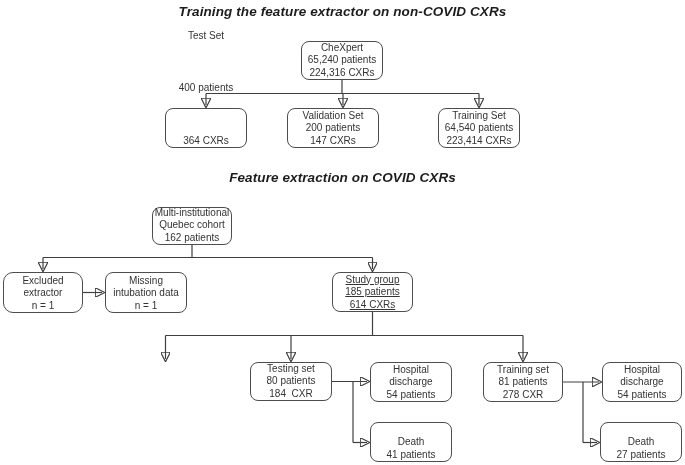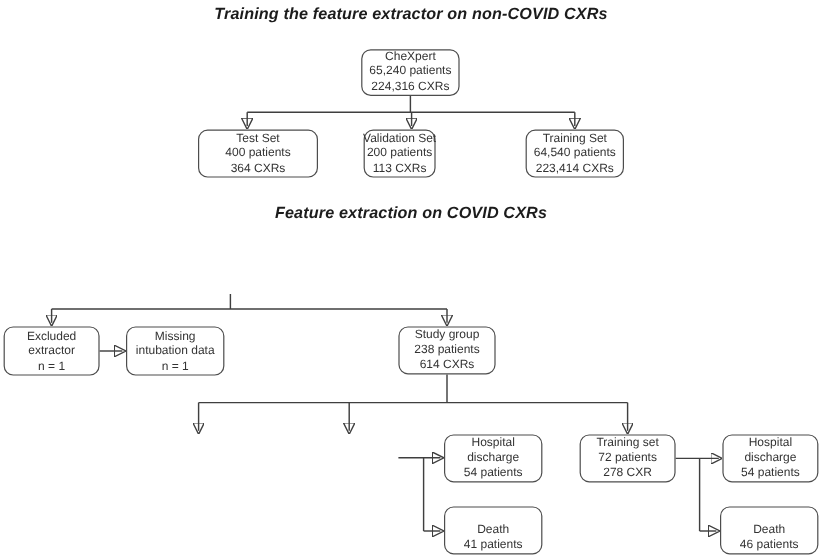--- a/index.html
+++ b/index.html
@@ -81,80 +81,90 @@
 
   <div class="section-title" style="top:170px;">Feature extraction on COVID CXRs</div>
   <div class="section-title" style="top:4px;">Training the feature extractor on non-COVID CXRs</div>
 
   <div class="node" style="left:301px;top:41px;width:82px;height:39px;">
     <div class="node-line">CheXpert</div>
     <div class="node-line">65,240 patients</div>
     <div class="node-line">224,316 CXRs</div>
   </div>
 
-  <div class="node" style="left:165px;top:108px;width:100px;height:40px;">
+  <div class="node" style="left:165px;top:108px;width:82px;height:40px;gap:40px;">
     <div class="node-line">Test Set</div>
     <div class="node-line">400 patients</div>
     <div class="node-line">364 CXRs</div>
   </div>
 
-  <div class="node" style="left:303px;top:108px;width:60px;height:40px;">
+  <div class="node" style="left:287px;top:108px;width:92px;height:40px;">
     <div class="node-line">Validation Set</div>
     <div class="node-line">200 patients</div>
-    <div class="node-line">113 CXRs</div>
+    <div class="node-line">147 CXRs</div>
   </div>
 
   <div class="node" style="left:438px;top:108px;width:82px;height:40px;">
     <div class="node-line">Training Set</div>
     <div class="node-line">64,540 patients</div>
     <div class="node-line">223,414 CXRs</div>
   </div>
 
+  <div class="node" style="left:152px;top:207px;width:80px;height:38px;">
+    <div class="node-line">Multi-institutional</div>
+    <div class="node-line">Quebec cohort</div>
+    <div class="node-line">162 patients</div>
+  </div>
 
-  <div class="node" style="left:3px;top:272px;width:80px;height:41px;">
+  <div class="node" style="left:3px;top:272px;width:80px;height:41px;border-radius:10px;">
     <div class="node-line">Excluded</div>
     <div class="node-line">extractor</div>
     <div class="node-line">n = 1</div>
   </div>
 
   <div class="node" style="left:105px;top:272px;width:82px;height:41px;">
     <div class="node-line">Missing</div>
     <div class="node-line">intubation data</div>
     <div class="node-line">n = 1</div>
   </div>
 
-  <div class="node" style="left:332px;top:272px;width:81px;height:40px;">
+  <div class="node" style="left:332px;top:272px;width:81px;height:40px;text-decoration:underline;">
     <div class="node-line">Study group</div>
-    <div class="node-line">238 patients</div>
+    <div class="node-line">185 patients</div>
     <div class="node-line">614 CXRs</div>
   </div>
 
 
+  <div class="node" style="left:250px;top:362px;width:82px;height:39px;">
+    <div class="node-line">Testing set</div>
+    <div class="node-line">80 patients</div>
+    <div class="node-line">184  CXR</div>
+  </div>
 
   <div class="node" style="left:370px;top:362px;width:82px;height:40px;">
     <div class="node-line">Hospital</div>
     <div class="node-line">discharge</div>
     <div class="node-line">54 patients</div>
   </div>
 
   <div class="node" style="left:483px;top:362px;width:80px;height:40px;">
     <div class="node-line">Training set</div>
-    <div class="node-line">72 patients</div>
+    <div class="node-line">81 patients</div>
     <div class="node-line">278 CXR</div>
   </div>
 
   <div class="node" style="left:602px;top:362px;width:80px;height:40px;">
     <div class="node-line">Hospital</div>
     <div class="node-line">discharge</div>
     <div class="node-line">54 patients</div>
   </div>
 
   <div class="node" style="left:370px;top:422px;width:82px;height:40px;">
     <div class="node-line">Death</div>
     <div class="node-line">41 patients</div>
   </div>
 
   <div class="node" style="left:600px;top:422px;width:82px;height:40px;">
     <div class="node-line">Death</div>
-    <div class="node-line">46 patients</div>
+    <div class="node-line">27 patients</div>
   </div>
 
 </div>
 
 </body></html>

